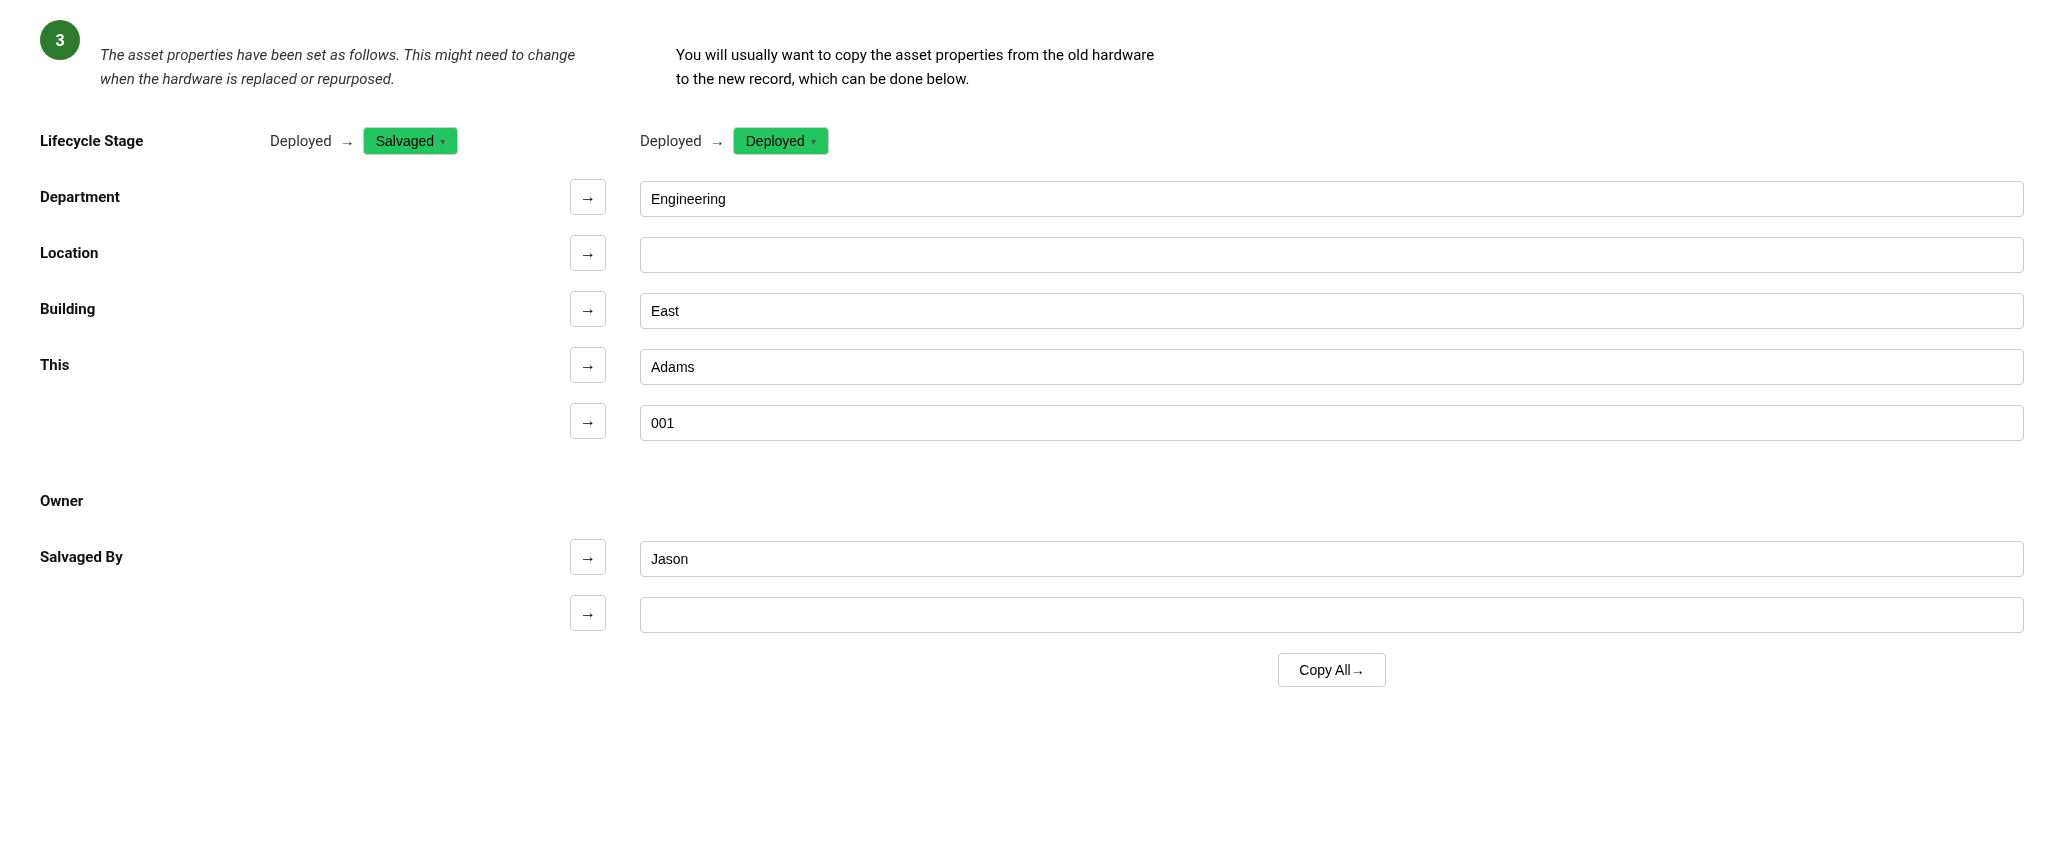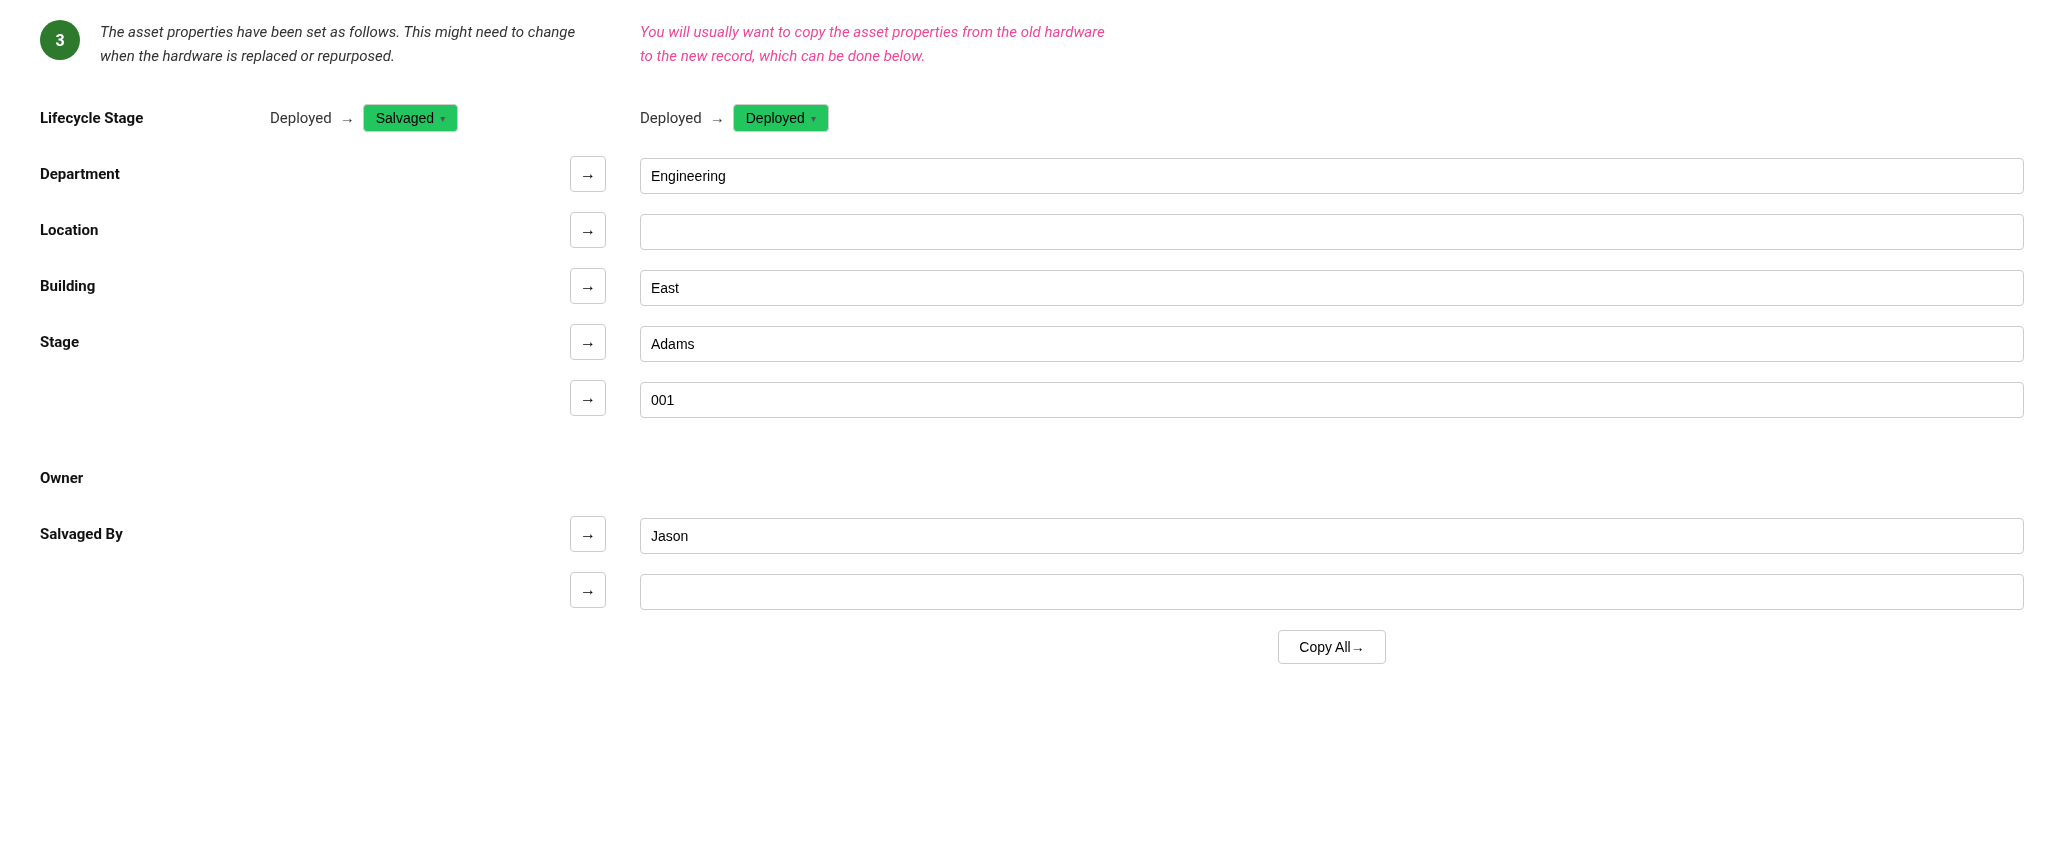--- a/index.html
+++ b/index.html
@@ -33,22 +33,21 @@
     .description-left {
       flex: 1;
       font-style: italic;
       color: #333;
       line-height: 1.6;
       max-width: 480px;
     }
 
     .description-right {
       flex: 1;
-      font-style: italic;
-      color: #ec4899;
+      color: #000000;
       line-height: 1.6;
       max-width: 480px;
     }
 
     .dropdown-btn {
       border: 1px solid #ccc;
       border-radius: 4px;
       padding: 5px 12px;
       background: #22c55e;
       cursor: pointer;
@@ -152,21 +151,21 @@
       margin-bottom: 16px;
     }
   </style>
 </head>
 <body>
 
 <div style="display:flex; align-items:flex-start; gap:20px; margin-bottom:30px;">
   <div class="step-indicator">
     <span>3</span>
   </div>
-  <div style="display:flex; flex:1; gap:60px;">
+  <div style="display:flex; flex:1; gap:96px;margin-top:23px;">
     <div class="description-left">
       <span>The asset properties have been set as follows. This might need to change when the hardware is replaced or repurposed.</span>
     </div>
     <div class="description-right">
       <span>You will usually want to copy the asset properties from the old hardware to the new record, which can be done below.</span>
     </div>
   </div>
 </div>
 
 <div style="display:flex; gap:0; align-items:flex-start;">
@@ -184,21 +183,21 @@
     <div class="label-row">
       <span>Location</span>
     </div>
 
 
     <div class="label-row">
       <span>Building</span>
     </div>
 
     <div class="label-row">
-      <span>Stage</span>
+      <span>This</span>
     </div>
 
     <div class="label-row" style="margin-bottom:40px;">
     </div>
 
     <div class="label-row">
       <span>Owner</span>
     </div>
 
     <div class="label-row">

